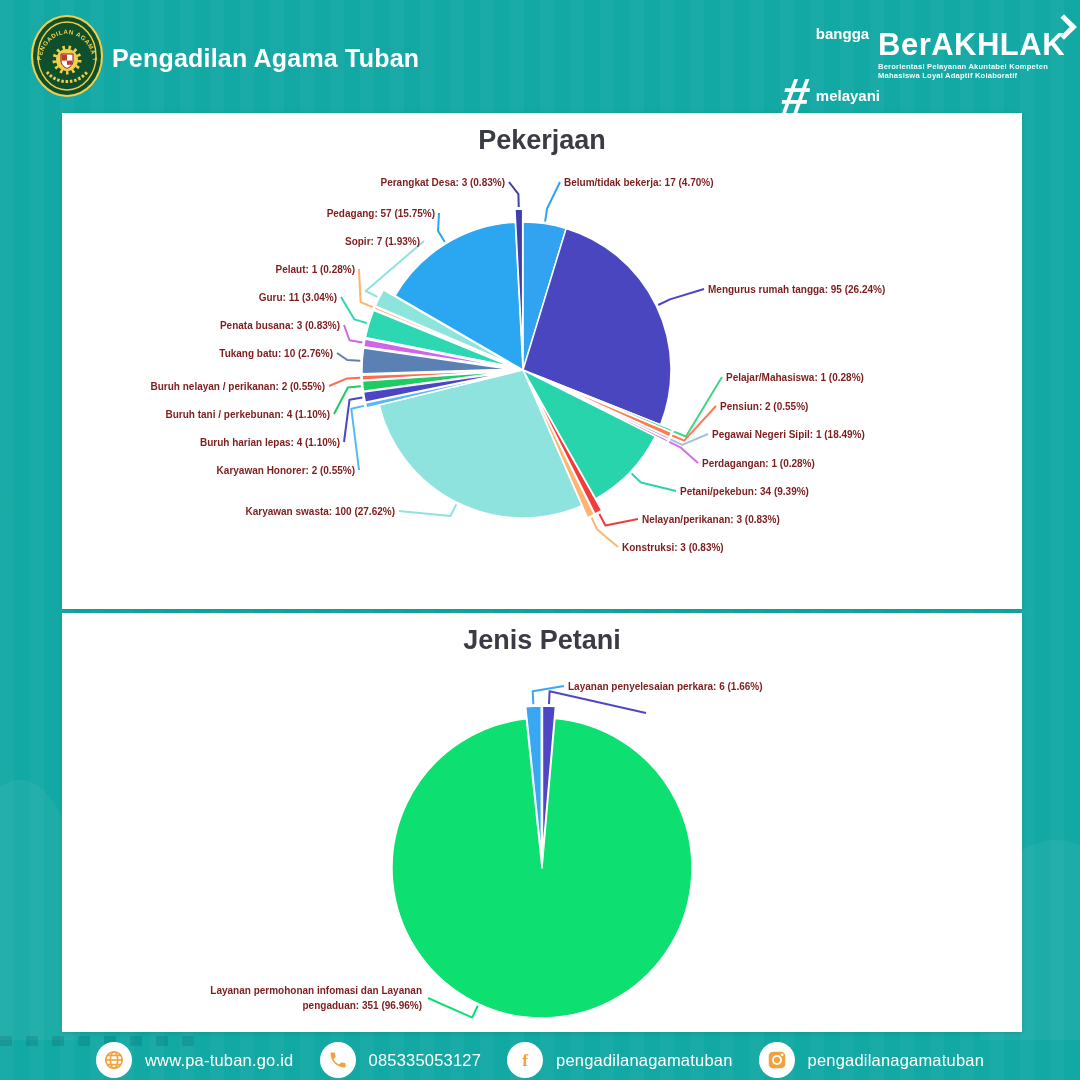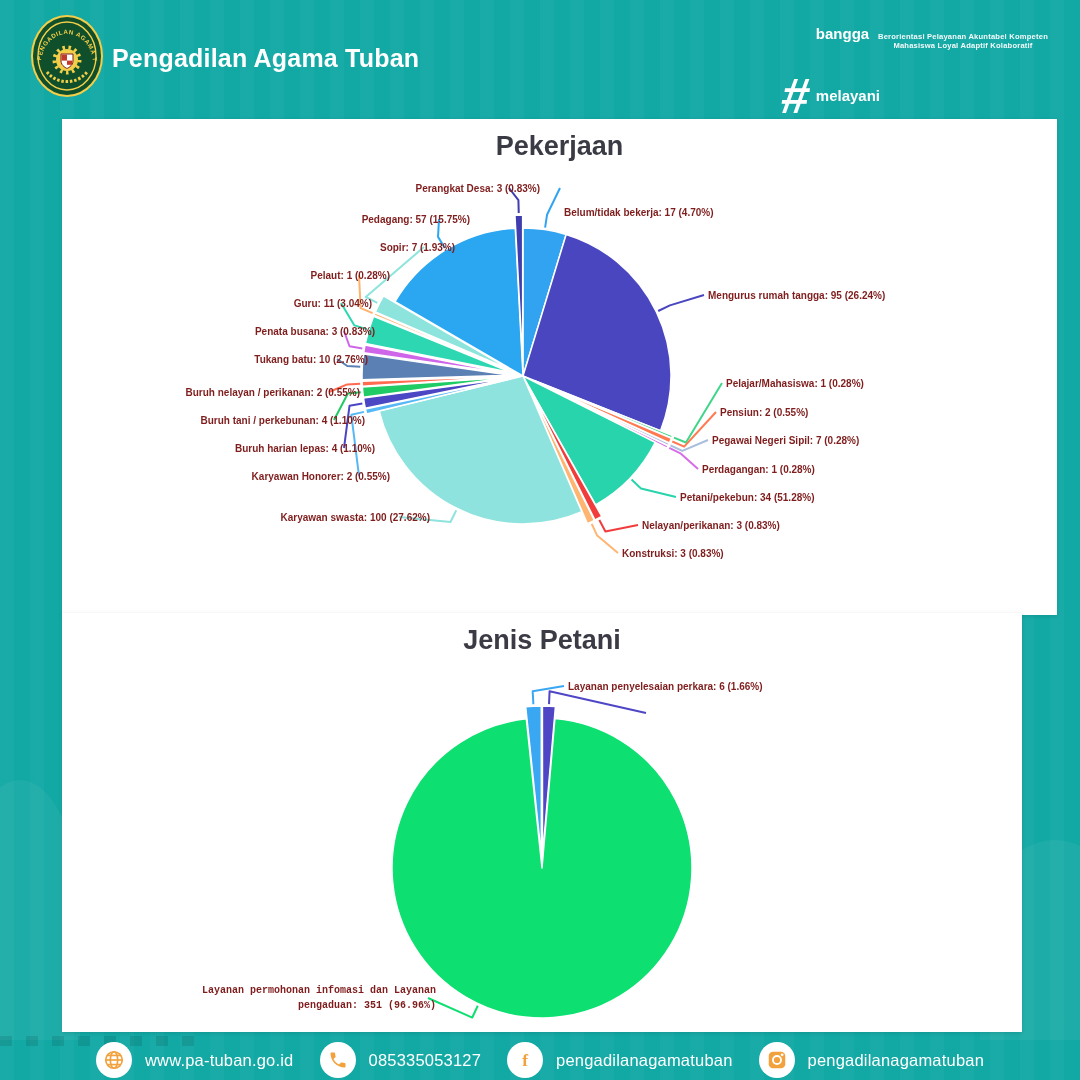--- a/index.html
+++ b/index.html
@@ -20,25 +20,25 @@
   .header{position:absolute;left:0;top:0;width:1080px;height:104px;}
   .logo{position:absolute;left:30px;top:14px;width:74px;height:84px;}
   .page-title{position:absolute;left:112px;top:44px;margin:0;color:#fff;font-size:25px;font-weight:700;letter-spacing:.2px;}
   .campaign{position:absolute;left:782px;top:26px;display:flex;align-items:center;color:#fff;}
   .campaign .hash{font-size:50px;font-weight:800;transform:skewX(-8deg);line-height:40px;margin-right:6px;}
   .campaign .words{display:flex;flex-direction:column;font-size:15px;font-weight:700;line-height:16px;gap:46px;}
   .berakhlak{position:absolute;left:878px;top:30px;color:#fff;}
   .ber-row{position:relative;display:inline-block;}
   .ber-title{font-size:31px;font-weight:800;letter-spacing:.5px;line-height:30px;}
   .chev{position:absolute;right:-8px;top:-12px;width:13px;height:13px;border-top:5px solid #fff;border-right:5px solid #fff;transform:rotate(45deg);}
-  .ber-sub{font-size:7.6px;font-weight:700;line-height:9px;letter-spacing:.2px;margin-top:2px;opacity:.95;text-align:center;}
+  .ber-sub{font-size:7.6px;font-weight:700;line-height:9px;letter-spacing:.2px;margin-top:2px;opacity:.95;}
 
   
   .card{position:absolute;left:62px;width:960px;background:#fff;box-shadow:0 1px 4px rgba(0,0,0,.12);}
-  .card1{top:119px;height:496px;padding-left:35px;}
+  .card1{top:113px;height:496px;}
   .card2{top:613px;height:419px;}
   .chart-title{position:absolute;left:0;right:0;top:12px;margin:0;text-align:center;
     font-size:27px;font-weight:700;color:#3a3b45;}
   .plot-svg{position:absolute;left:0;top:0;}
   .labels-layer{position:absolute;inset:0;pointer-events:none;}
   .pie-label{position:absolute;font-size:10px;font-weight:700;color:#7f1d1d;
     white-space:pre-line;transform:translateY(-50%);line-height:15px;}
   .pie-label.side-L{text-align:right;}
 
   
@@ -77,20 +77,24 @@
   <h1 class="page-title">Pengadilan Agama Tuban</h1>
   <div class="campaign">
     <span class="hash">#</span>
     <span class="words">
       <span>bangga</span>
       <span>melayani</span>
       <span>bangsa</span>
     </span>
   </div>
   <div class="berakhlak">
+    <span class="ber-row">
+      <span class="ber-title">BerAKHLAK</span>
+      <span class="chev"></span>
+    </span>
     <div class="ber-sub">
       <div>Berorientasi Pelayanan Akuntabel Kompeten</div>
       <div>Mahasiswa Loyal Adaptif Kolaboratif</div>
     </div>
   </div>
 </header>
 
 <section class="card card1">
   <h2 class="chart-title">Pekerjaan</h2>
   <svg id="pie1" class="plot-svg" width="960" height="480" viewBox="0 0 960 480">
@@ -131,27 +135,27 @@
       <path d="M449.00586517793005,251.98594676234796 L311.9656663761094,196.0933362278821 A148,148 0 0 1 312.9591815138324,193.71674508598252 Z" fill="#ffb26e" stroke="#fff" stroke-width="1.5" stroke-linejoin="round"></path>
       <polyline points="310.6120018463537,194.13148632790129 298.6178670242837,189.11743309024922 297,156" fill="none" stroke="#ffb26e" stroke-width="2" stroke-linejoin="round"></polyline>
       <path d="M449.38371607876354,251.16373853728066 L313.33703241466594,192.89453686091522 A148,148 0 0 1 321.42715627977077,176.79224665761762 Z" fill="#8de4dc" stroke="#fff" stroke-width="1.5" stroke-linejoin="round"></path>
       <polyline points="315.34967083372726,183.82226012128825 303.7333869124908,177.98599865856892 362,128" fill="none" stroke="#8de4dc" stroke-width="2" stroke-linejoin="round"></polyline>
       <path d="M461,257 L333.04344020100723,182.62850812033696 A148,148 0 0 1 453.2757152382864,109.20170696208984 Z" fill="#2aa7f0" stroke="#fff" stroke-width="1.5" stroke-linejoin="round"></path>
       <polyline points="382.8200831471343,128.98476418457446 376.0444903532193,117.89011041390424 377,100" fill="none" stroke="#2aa7f0" stroke-width="2" stroke-linejoin="round"></polyline>
       <path d="M460.6606421177072,244.0044301307051 L452.9363573559936,96.20613709279493 A148,148 0 0 1 460.660642117707,96.00443013070509 Z" fill="#403dae" stroke="#fff" stroke-width="1.5" stroke-linejoin="round"></path>
       <polyline points="456.74497424509764,94.05554702345611 456.40561636280484,81.0599771541612 447,69" fill="none" stroke="#403dae" stroke-width="2" stroke-linejoin="round"></polyline>
     </svg>
   <div id="labels1" class="labels-layer">
-      <div class="pie-label side-R" style="top: 69px; left: 502px; margin-top: 24px;">Belum/tidak bekerja: 17 (4.70%)</div>
+      <div class="pie-label side-R" style="top: 69px; left: 502px;">Belum/tidak bekerja: 17 (4.70%)</div>
       <div class="pie-label side-R" style="top: 176px; left: 646px;">Mengurus rumah tangga: 95 (26.24%)</div>
       <div class="pie-label side-R" style="top: 264px; left: 664px;">Pelajar/Mahasiswa: 1 (0.28%)</div>
       <div class="pie-label side-R" style="top: 293px; left: 658px;">Pensiun: 2 (0.55%)</div>
-      <div class="pie-label side-R" style="top: 321px; left: 650px;">Pegawai Negeri Sipil: 7 (0.28%)</div>
+      <div class="pie-label side-R" style="top: 321px; left: 650px;">Pegawai Negeri Sipil: 1 (18.49%)</div>
       <div class="pie-label side-R" style="top: 350px; left: 640px;">Perdagangan: 1 (0.28%)</div>
-      <div class="pie-label side-R" style="top: 378px; left: 618px;">Petani/pekebun: 34 (51.28%)</div>
+      <div class="pie-label side-R" style="top: 378px; left: 618px;">Petani/pekebun: 34 (9.39%)</div>
       <div class="pie-label side-R" style="top: 406px; left: 580px;">Nelayan/perikanan: 3 (0.83%)</div>
       <div class="pie-label side-R" style="top: 434px; left: 560px;">Konstruksi: 3 (0.83%)</div>
       <div class="pie-label side-L" style="top: 398px; right: 627px;">Karyawan swasta: 100 (27.62%)</div>
       <div class="pie-label side-L" style="top: 357px; right: 667px;">Karyawan Honorer: 2 (0.55%)</div>
       <div class="pie-label side-L" style="top: 329px; right: 682px;">Buruh harian lepas: 4 (1.10%)</div>
       <div class="pie-label side-L" style="top: 301px; right: 692px;">Buruh tani / perkebunan: 4 (1.10%)</div>
       <div class="pie-label side-L" style="top: 273px; right: 697px;">Buruh nelayan / perikanan: 2 (0.55%)</div>
       <div class="pie-label side-L" style="top: 240px; right: 689px;">Tukang batu: 10 (2.76%)</div>
       <div class="pie-label side-L" style="top: 212px; right: 682px;">Penata busana: 3 (0.83%)</div>
       <div class="pie-label side-L" style="top: 184px; right: 685px;">Guru: 11 (3.04%)</div>
@@ -167,21 +171,21 @@
   <svg id="pie2" class="plot-svg" width="960" height="419" viewBox="0 0 960 419">
       <path d="M479.3685019357093,243.0166277619863 L463.68923244556123,93.83834345674532 A150,150 0 0 1 479.28171761310364,93.01665286705057 Z" fill="#3aa7f3" stroke="#fff" stroke-width="1.5" stroke-linejoin="round"></path>
       <polyline points="471.36952645469336,91.22724608047966 470.6854035517117,78.24525948929818 502,73" fill="none" stroke="#3aa7f3" stroke-width="2" stroke-linejoin="round"></polyline>
       <path d="M480.5136062778254,243.01099634701123 L480.42682195521974,93.01102145207548 A150,150 0 0 1 493.4284612061336,93.56800881604426 Z" fill="#4f46c5" stroke="#fff" stroke-width="1.5" stroke-linejoin="round"></path>
       <polyline points="487.0192857969466,91.1502834091533 487.57569259792405,78.16219611841547 584,100" fill="none" stroke="#4f46c5" stroke-width="2" stroke-linejoin="round"></polyline>
       <path d="M480,255 L492.9148549283082,105.55701246903303 A150,150 0 1 1 464.320730509852,105.821715694759 Z" fill="#0ddf71" stroke="#fff" stroke-width="1.5" stroke-linejoin="round"></path>
       <polyline points="415.7620242154137,392.7587836295708 410.2679868127846,404.54078486104726 366,385" fill="none" stroke="#0ddf71" stroke-width="2" stroke-linejoin="round"></polyline>
     </svg>
   <div id="labels2" class="labels-layer">
       <div class="pie-label side-R" style="top: 73px; left: 506px;">Layanan penyelesaian perkara: 6 (1.66%)</div>
-      <div class="pie-label side-L" style="top: 385px; right: 586px; font-family: Liberation Mono, monospace;">Layanan permohonan infomasi dan Layanan
+      <div class="pie-label side-L" style="top: 385px; right: 600px;">Layanan permohonan infomasi dan Layanan
 pengaduan: 351 (96.96%)</div>
     </div>
 </section>
 
 <footer class="footer">
   <div class="f-item">
     <span class="f-circle">
       <svg width="22" height="22" viewBox="0 0 24 24" fill="none" stroke="#f2a13c" stroke-width="1.8">
         <circle cx="12" cy="12" r="9"></circle>
           <ellipse cx="12" cy="12" rx="4" ry="9"></ellipse>

